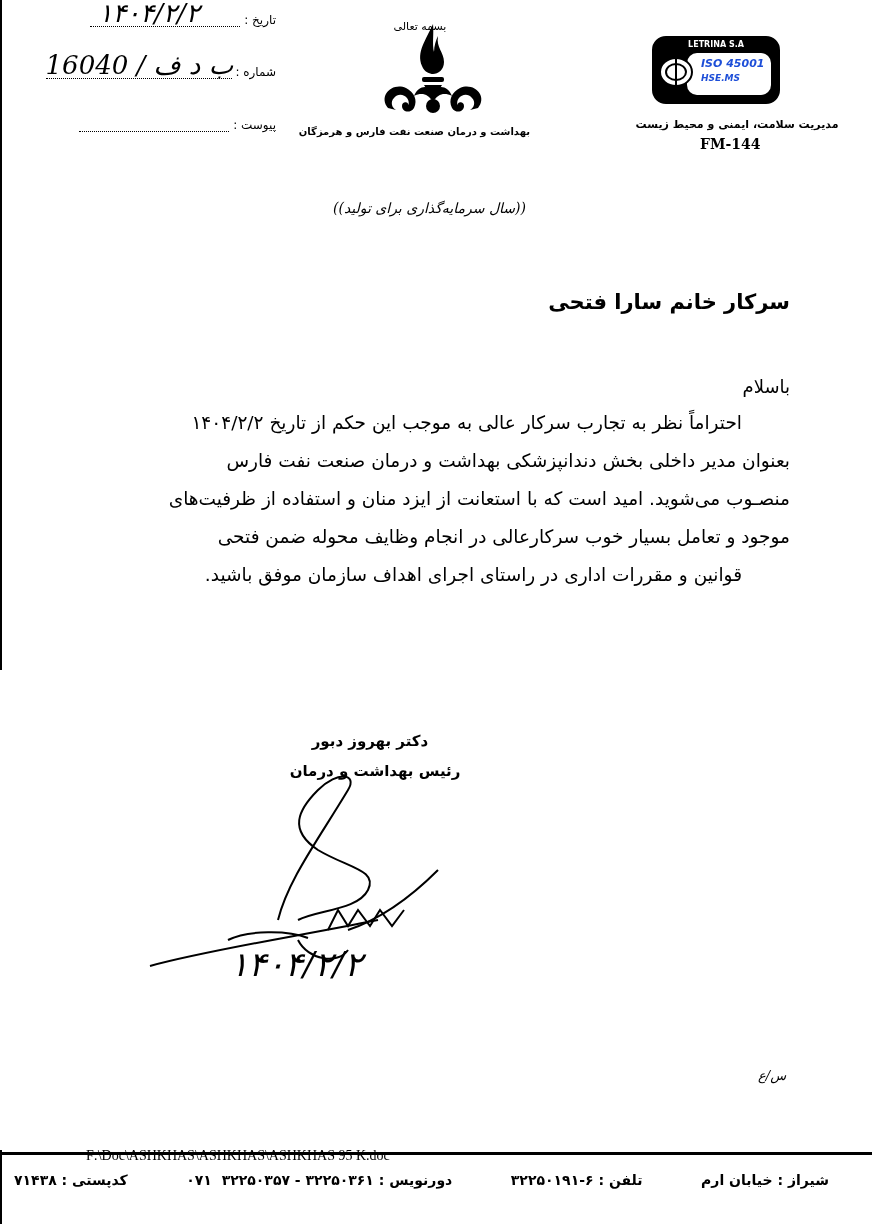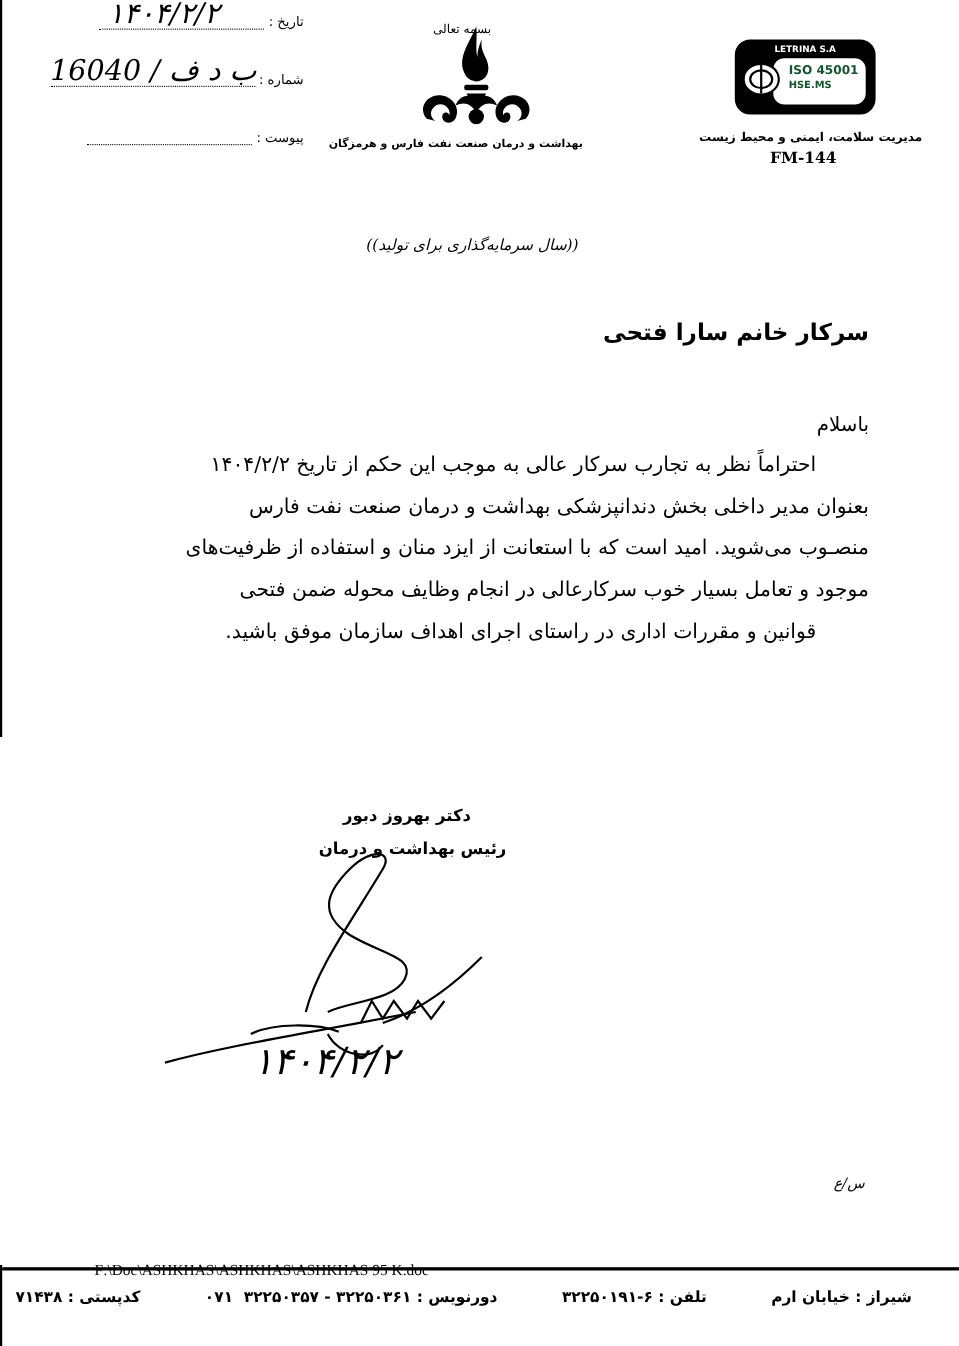--- a/index.html
+++ b/index.html
@@ -7,21 +7,21 @@
   .abs { position: absolute; }
   .left-rule { left: 0; top: 0; width: 2px; height: 670px; background: #000; }
   .left-rule2 { left: 0; top: 1150px; width: 2px; height: 74px; background: #000; }
   .meta-row { right: auto; direction: rtl; font-size: 12px; white-space: nowrap; }
   .meta-label { display: inline-block; }
   .meta-dots { display: inline-block; border-bottom: 1px dotted #000; width: 150px; height: 14px; vertical-align: bottom; position: relative; }
   .hand { font-family: "DejaVu Serif", serif; font-style: italic; font-size: 26px; position: absolute; bottom: -2px; left: 8px; direction: ltr; letter-spacing: 1px; }
   .bismillah { font-size: 11px; direction: rtl; text-align: center; }
   .org-caption { font-size: 10px; font-weight: bold; direction: rtl; text-align: center; white-space: nowrap; }
   .iso-box { border: 3px solid #000; border-radius: 14px 14px 14px 14px; background: #000; color: #fff; }
-  .iso-inner { background: #fff; color: #14532d; border-radius: 10px; }
+  .iso-inner { background: #fff; color: #1d4ed8; border-radius: 10px; font-style: italic; }
   .hse-caption { font-size: 11px; font-weight: bold; direction: rtl; white-space: nowrap; }
   .fm { font-family: "DejaVu Serif", serif; font-weight: bold; font-size: 14px; }
   .motto { font-family: "DejaVu Serif", serif; font-style: italic; font-size: 14px; direction: rtl; white-space: nowrap; }
   .recipient { font-size: 21px; font-weight: bold; direction: rtl; white-space: nowrap; }
   .greeting { font-size: 18px; direction: rtl; }
   .body-text { direction: rtl; text-align: justify; text-align-last: right; font-size: 18.5px; line-height: 38px; font-weight: normal; }
   .body-text p { margin: 0; }
   .signer { font-size: 15px; font-weight: bold; direction: rtl; white-space: nowrap; margin-left: 47px; }
   .filepath { font-family: "Liberation Serif", serif; font-size: 14px; white-space: nowrap; margin-top: 24px; }
   .ref { font-family: "DejaVu Serif", serif; font-style: italic; font-size: 13px; direction: rtl; }
@@ -58,35 +58,35 @@
     <rect x="44" y="55" width="22" height="5" rx="2" fill="#000"></rect>
     <path d="M46 63 L64 63 L55 78 Z" fill="#000"></path>
     <path d="M10 86 C0 74 14 60 28 66 C36 70 40 78 36 86 C32 92 24 90 24 84 C24 78 32 80 30 84 C34 76 22 68 16 76 C12 80 14 86 18 88 Z" fill="#000"></path>
     <path d="M100 86 C110 74 96 60 82 66 C74 70 70 78 74 86 C78 92 86 90 86 84 C86 78 78 80 80 84 C76 76 88 68 94 76 C98 80 96 86 92 88 Z" fill="#000"></path>
     <path d="M36 74 C40 64 50 62 55 70 C60 62 70 64 74 74 C66 70 60 72 55 80 C50 72 44 70 36 74 Z" fill="#000"></path>
     <circle cx="55" cy="84" r="7" fill="#000"></circle>
   </svg>
 </div>
 <div class="abs org-caption" style="left:330px; top:126px; width:200px;">بهداشت و درمان صنعت نفت فارس و هرمزگان</div>
 
-<div class="abs iso-box" style="left:668px; top:36px; width:122px; height:62px;">
+<div class="abs iso-box" style="left:652px; top:36px; width:122px; height:62px;">
   <div style="color:#fff; font-size:8px; font-weight:bold; text-align:center; line-height:12px;">LETRINA S.A</div>
   <div class="iso-inner" style="position:absolute; left:32px; top:14px; width:84px; height:42px;">
     <div style="font-size:11px; font-weight:bold; padding:4px 0 0 14px;">ISO 45001</div>
     <div style="font-size:9px; font-weight:bold; padding:3px 0 0 14px;">HSE.MS</div>
   </div>
   <div style="position:absolute; left:4px; top:18px; width:30px; height:26px; border-radius:50%; background:#fff; border:2px solid #000;">
     <div style="position:absolute; left:4px; top:4px; width:18px; height:14px; border-radius:50%; border:2px solid #000;"></div>
     <div style="position:absolute; left:14px; top:0; width:2px; height:26px; background:#000;"></div>
   </div>
 </div>
 <div class="abs hse-caption" style="left:632px; top:118px; width:210px; text-align:center;">مدیریت سلامت، ایمنی و محیط زیست</div>
 <div class="abs fm" style="left:700px; top:136px;">FM-144</div>
 
-<div class="abs motto" style="left:346px; top:214px; width:180px; text-align:center;">((سال سرمایه‌گذاری برای تولید))</div>
+<div class="abs motto" style="left:346px; top:200px; width:180px; text-align:center;">((سال سرمایه‌گذاری برای تولید))</div>
 
 <div class="abs recipient" style="left:520px; top:290px; width:270px; text-align:right;">سرکار خانم سارا فتحی</div>
 
 <div class="abs greeting" style="left:700px; top:376px; width:90px; text-align:right;">باسلام</div>
 
 <div class="abs body-text" style="left:108px; top:404px; width:682px;">
   <p style="padding-right:48px;">احتراماً نظر به تجارب سرکار عالی به موجب این حکم از تاریخ ۱۴۰۴/۲/۲</p>
   <p>بعنوان مدیر داخلی بخش دندانپزشکی بهداشت و درمان صنعت نفت فارس</p>
   <p>منصـوب می‌شوید. امید است که با استعانت از ایزد منان و استفاده از ظرفیت‌های</p>
   <p>موجود و تعامل بسیار خوب سرکارعالی در انجام وظایف محوله ضمن فتحی</p>

